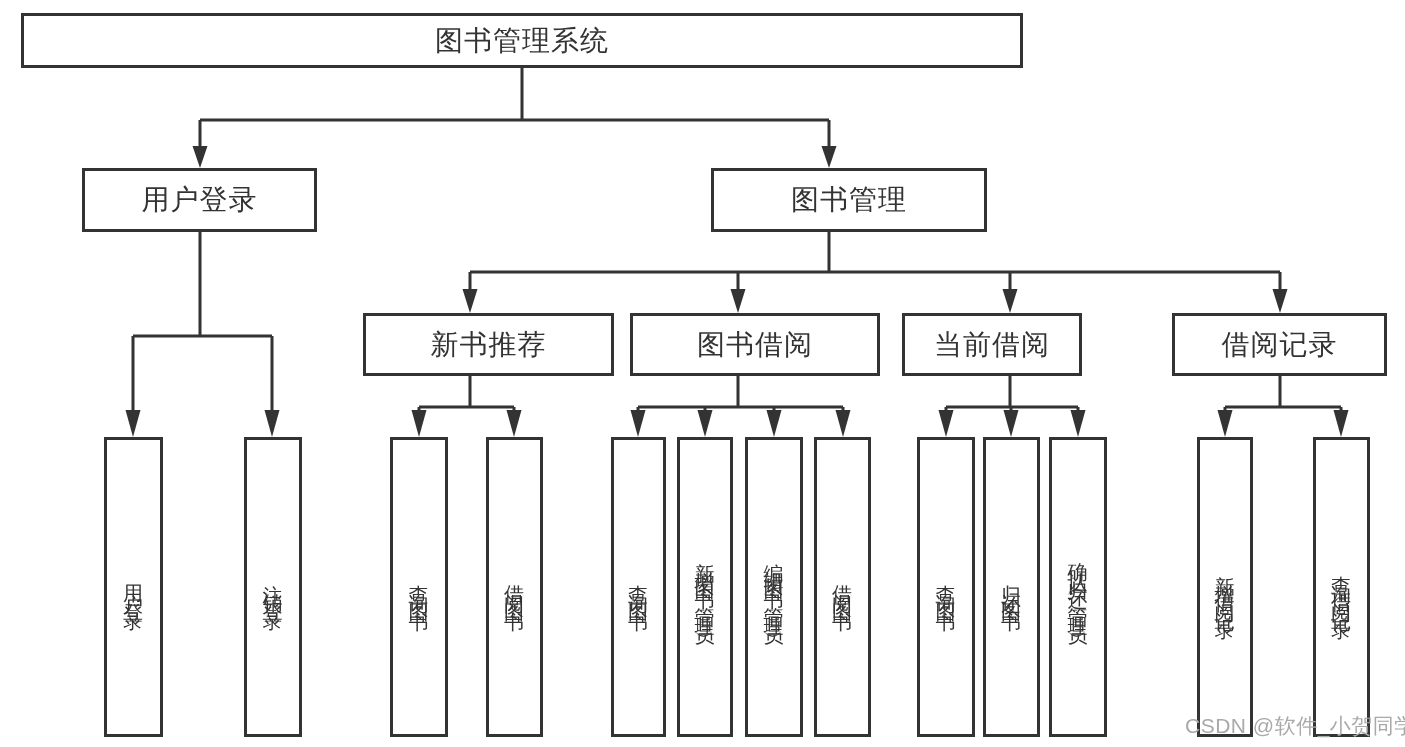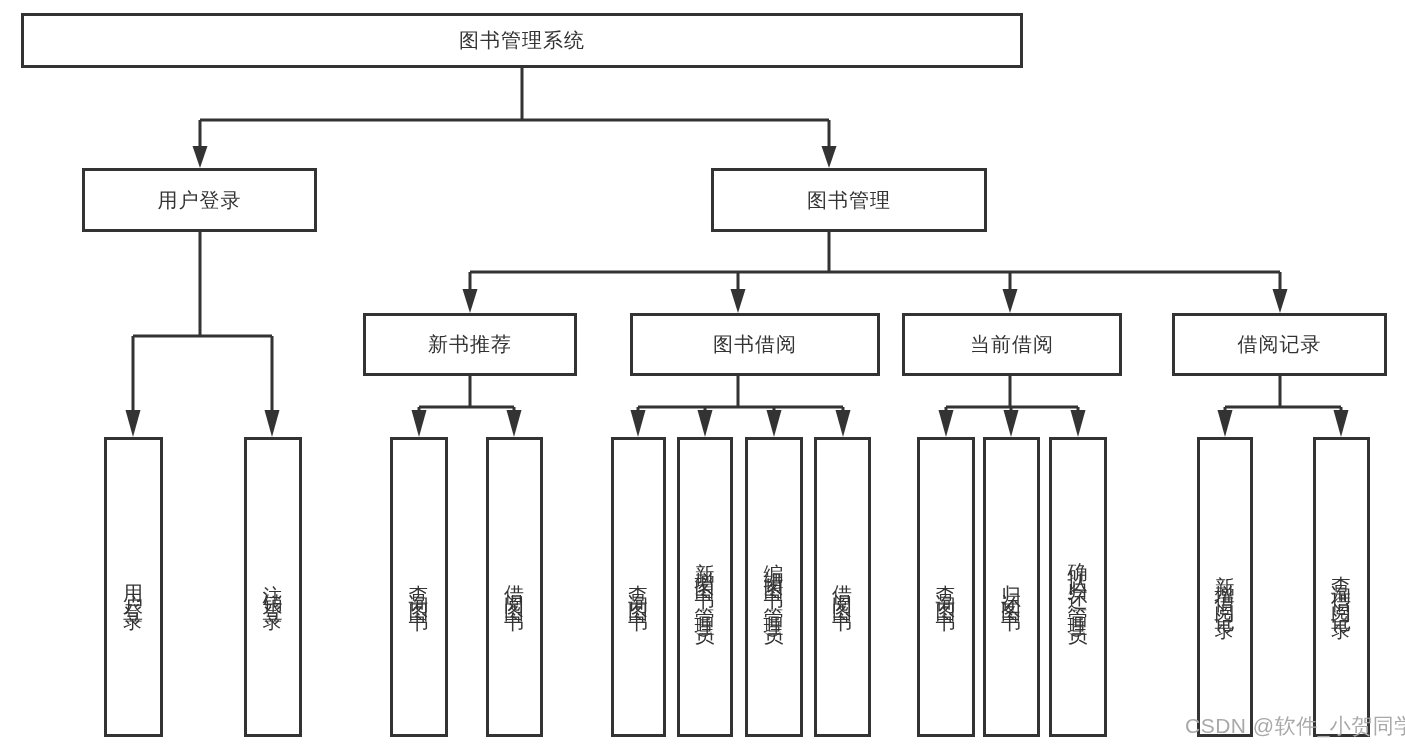--- a/index.html
+++ b/index.html
@@ -27,21 +27,21 @@
     box-sizing: border-box;
     border: 3px solid #333333;
     background: #ffffff;
     display: flex;
     align-items: center;
     justify-content: center;
     color: #333333;
     z-index: 2;
   }
   .hnode {
-    font-size: 20px;
+    font-size: 28px;
     letter-spacing: 1px;
     white-space: nowrap;
   }
   .root {
     left: 21px; top: 13px;
     width: 1002px; height: 55px;
   }
   .lvl2 {
     top: 168px; height: 64px;
   }
@@ -138,27 +138,27 @@
     <span>图书管理系统</span>
   </div>
 
   <div class="node lvl2 hnode" style="left:82px; width:235px;">
     <span>用户登录</span>
   </div>
   <div class="node lvl2 hnode" style="left:711px; width:276px;">
     <span>图书管理</span>
   </div>
 
-  <div class="node lvl3 hnode" style="left:363px; width:214px;align-items:center;">
+  <div class="node lvl3 hnode" style="left:363px; width:251px;align-items:center;">
     <span>新书推荐</span>
   </div>
   <div class="node lvl3 hnode" style="left:630px; width:250px;">
     <span>图书借阅</span>
   </div>
-  <div class="node lvl3 hnode" style="left:902px; width:220px;">
+  <div class="node lvl3 hnode" style="left:902px; width:180px;">
     <span>当前借阅</span>
   </div>
   <div class="node lvl3 hnode" style="left:1172px; width:215px;">
     <span>借阅记录</span>
   </div>
 
   <div class="node leaf" style="left:104px; width:59px;">
     <span class="vtext">用户登录</span>
   </div>
   <div class="node leaf" style="left:244px; width:58px;">

